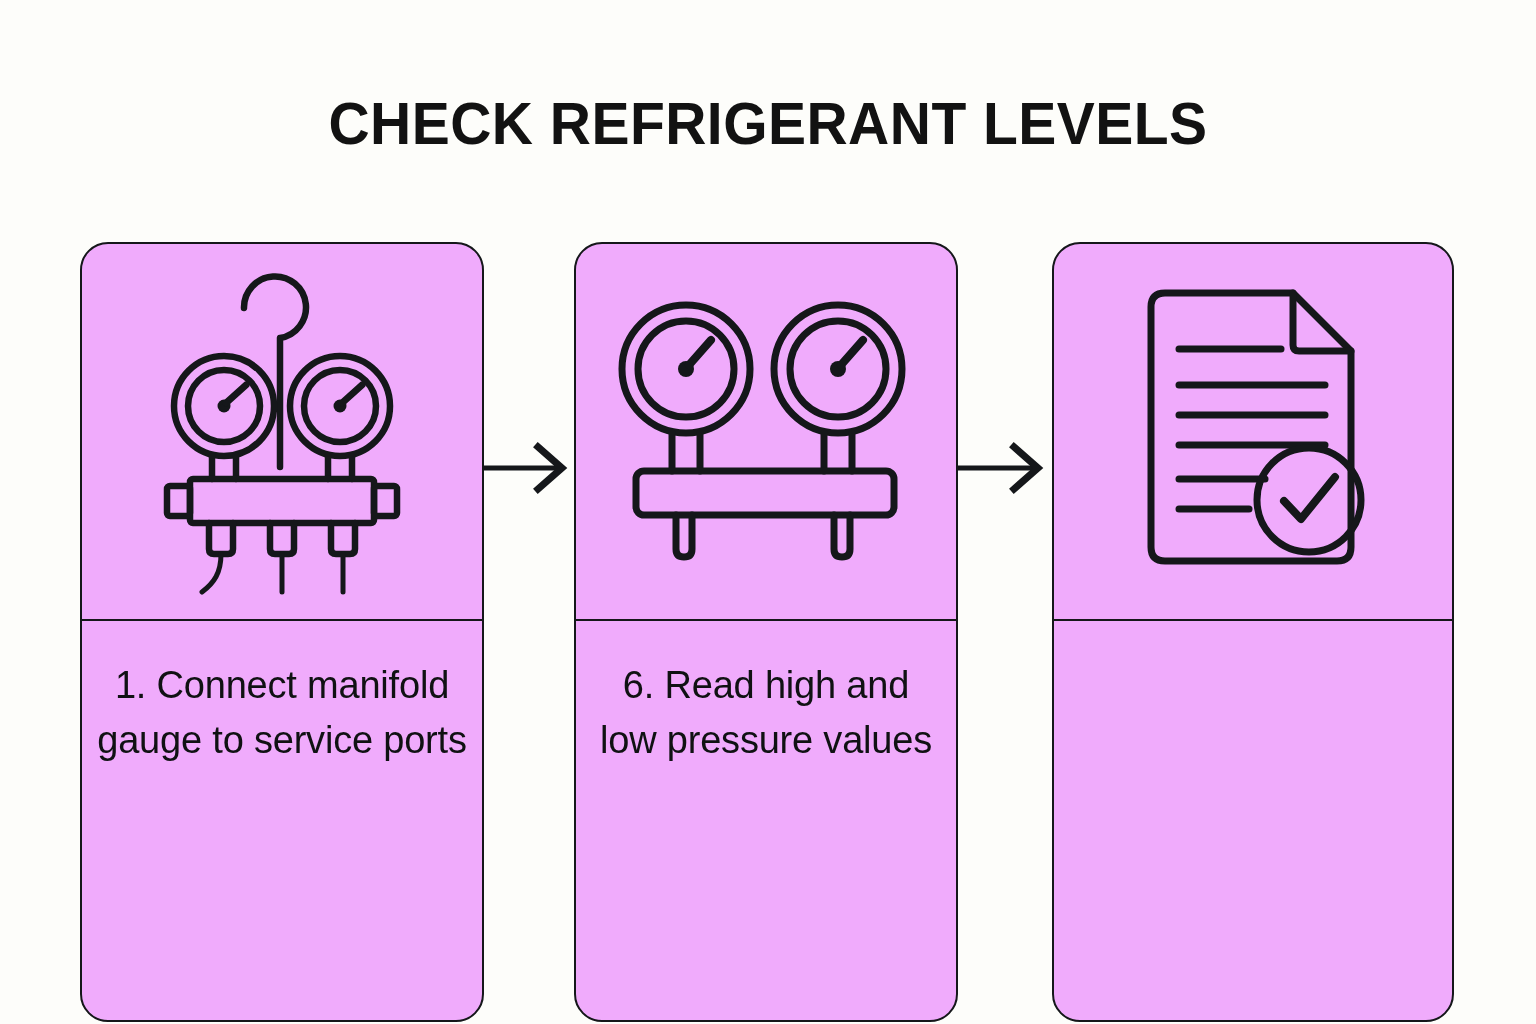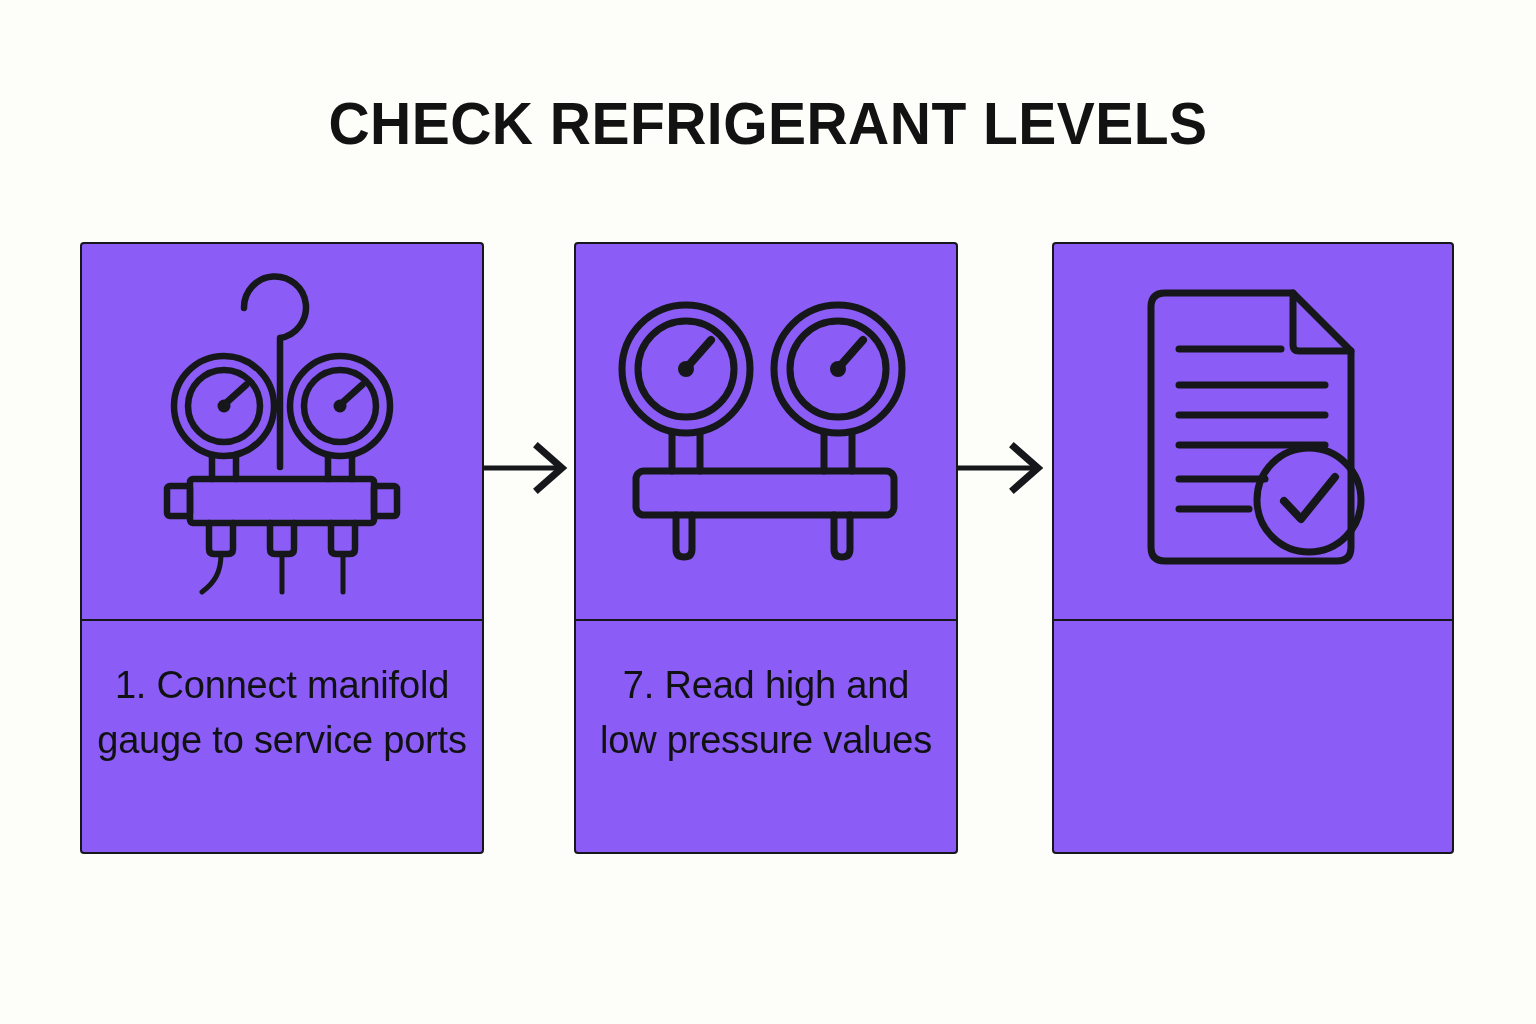--- a/index.html
+++ b/index.html
@@ -38,24 +38,24 @@
     position: absolute;
     left: 0;
     top: 0;
     width: 1536px;
     height: 1024px;
   }
 
   .card {
     position: absolute;
     top: 242px;
-    height: 612px;
+    height: 780px;
     border: 2.5px solid #15171a;
-    border-radius: 4px;
-    background: #8b5cf6;
+    border-radius: 28px;
+    background: #f0abfc;
     box-sizing: border-box;
     overflow: hidden;
   }
   .card-1 { left: 80px;   width: 404px; }
   .card-2 { left: 574px;  width: 384px; }
   .card-3 { left: 1052px; width: 402px; }
 
   .card-icon {
     position: absolute;
     left: 0;
@@ -185,21 +185,21 @@
         <rect x="20" y="174" width="258" height="44" rx="8"></rect>
 
         <path d="M 60 218 L 60 252 Q 60 260 68 260 Q 76 260 76 252 L 76 218"></path>
         <path d="M 218 218 L 218 252 Q 218 260 226 260 Q 234 260 234 252 L 234 218"></path>
       </svg>
     </div>
 
     <div class="divider"></div>
 
     <div class="card-text">
-      <p>7. Read high and low pressure values</p>
+      <p>6. Read high and low pressure values</p>
     </div>
   </div>
 
   <div class="arrow arrow-2">
     <svg width="94" height="52" viewBox="0 0 94 52" fill="none" stroke="#15171a" stroke-width="6" stroke-linecap="square" stroke-linejoin="miter">
       <path d="M 0 26 L 78 26" stroke-width="5"></path>
       <path d="M 56 5 L 80 26 L 56 47" stroke-width="7"></path>
     </svg>
   </div>
 

